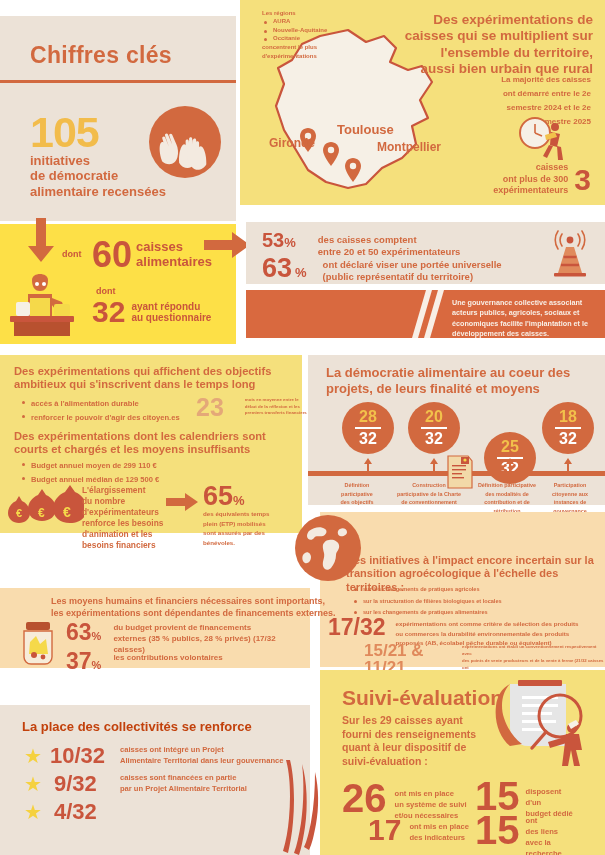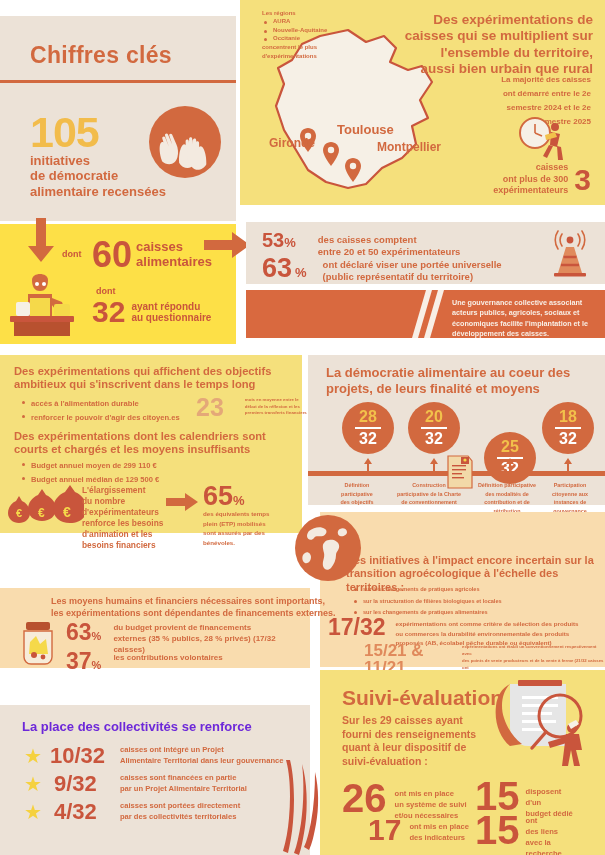--- a/index.html
+++ b/index.html
@@ -457,21 +457,21 @@
         <span style="font-size:23px;font-weight:bold;color:#c9553c;line-height:1;">37</span>
         <span style="font-size:11px;font-weight:bold;color:#c9553c;">%</span>
       </div>
       <div style="font-size:8px;font-weight:bold;color:#d2693f;line-height:1.35;margin-left:12px;padding-top:3px;width:200px;">
         <div>les contributions volontaires</div>
       </div>
     </div>
   </div>
 
   <div class="panel bg-cream" style="left:0;top:705px;width:310px;height:150px;">
-    <div style="position:absolute;left:22px;top:14px;font-size:13px;font-weight:bold;color:#6d28d9;">La place des collectivités se renforce</div>
+    <div style="position:absolute;left:22px;top:14px;font-size:13px;font-weight:bold;color:#c2410c;">La place des collectivités se renforce</div>
 
     <div style="position:absolute;left:24px;top:40px;display:flex;align-items:center;">
       <span class="star">★</span>
       <span class="frac" style="margin-left:8px;width:66px;">10/32</span>
       <span style="font-size:7.6px;font-weight:bold;color:#d2693f;line-height:1.4;margin-left:4px;">
         <span style="display:block;">caisses ont intégré un Projet</span>
         <span style="display:block;">Alimentaire Territorial dans leur gouvernance</span>
       </span>
     </div>
 
@@ -480,24 +480,20 @@
       <span class="frac" style="margin-left:12px;width:62px;">9/32</span>
       <span style="font-size:7.6px;font-weight:bold;color:#d2693f;line-height:1.4;margin-left:4px;">
         <span style="display:block;">caisses sont financées en partie</span>
         <span style="display:block;">par un Projet Alimentaire Territorial</span>
       </span>
     </div>
 
     <div style="position:absolute;left:24px;top:96px;display:flex;align-items:center;">
       <span class="star">★</span>
       <span class="frac" style="margin-left:12px;width:62px;">4/32</span>
-      <span style="font-size:7.6px;font-weight:bold;color:#d2693f;line-height:1.4;margin-left:4px;">
-        <span style="display:block;">caisses sont portées directement</span>
-        <span style="display:block;">par des collectivités territoriales</span>
-      </span>
     </div>
   </div>
 
   <svg style="position:absolute;left:282px;top:760px;" width="46" height="95" viewBox="0 0 46 95">
     <g fill="#c9553c">
       <path d="M8 0c4 16 5 40 3 62-1 12-3 22-5 31l-5-2c3-10 5-21 6-33 2-22 1-44-3-58z"></path>
       <path d="M20 4c5 17 6 42 3 63-2 13-4 22-6 28l-5-2c3-8 5-18 7-30 3-21 3-43 1-59z"></path>
       <path d="M33 12c4 16 4 36 1 52-2 11-4 20-7 26l-5-3c3-6 5-15 7-25 3-16 4-34 4-50z"></path>
     </g>
   </svg>

